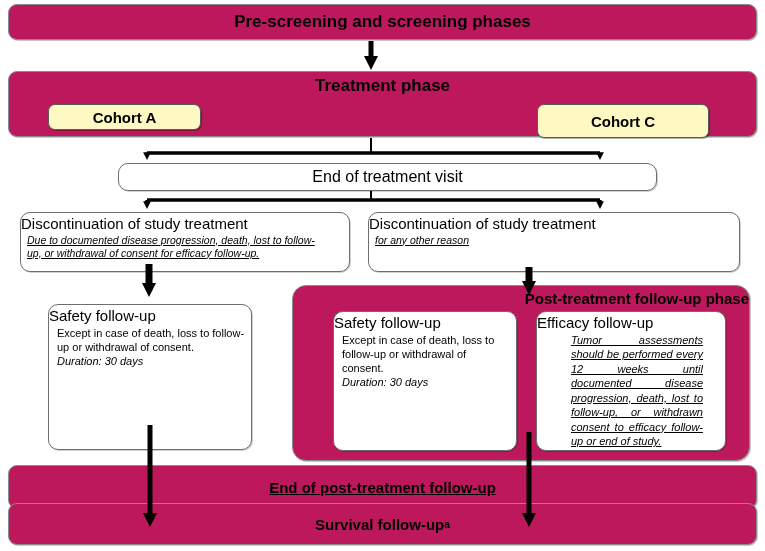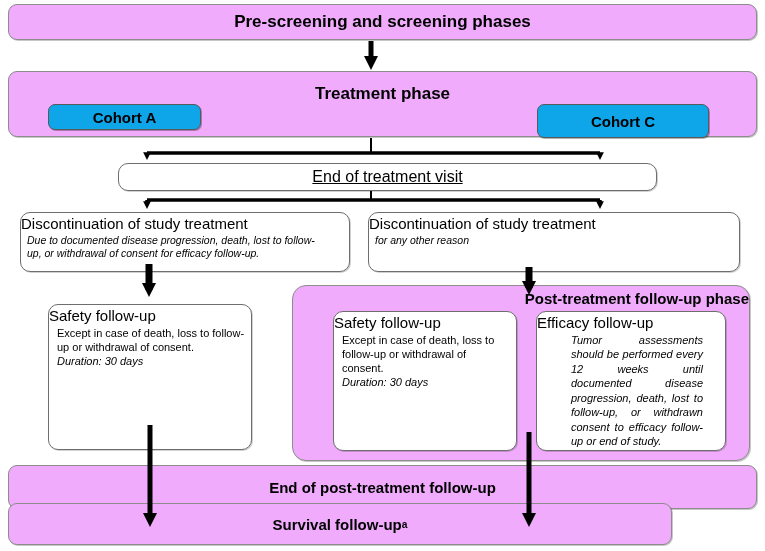--- a/index.html
+++ b/index.html
@@ -15,21 +15,21 @@
     position: relative;
     width: 765px;
     height: 551px;
     background: #ffffff;
     overflow: hidden;
   }
 
   
   .gbar {
     position: absolute;
-    background: #f0abfc;
+    background: #be185d;
     border: 1px solid #8c8c8c;
     border-radius: 9px;
     box-sizing: border-box;
     display: flex;
     align-items: center;
     justify-content: center;
     font-weight: bold;
     color: #000;
     box-shadow: 1px 1px 0 rgba(0,0,0,0.22);
   }
@@ -42,21 +42,21 @@
     color: #000;
     box-shadow: 1px 1px 0 rgba(0,0,0,0.18);
   }
   .wbox.centerflex {
     display: flex;
     align-items: center;
     justify-content: center;
   }
   .cohort {
     position: absolute;
-    background: #0ea5e9;
+    background: #fef9c3;
     border: 1px solid #5a5a5a;
     border-radius: 7px;
     box-sizing: border-box;
     display: flex;
     align-items: center;
     justify-content: center;
     font-weight: bold;
     font-size: 15px;
     box-shadow: 1px 1px 0 rgba(0,0,0,0.3);
   }
@@ -64,20 +64,21 @@
     text-align: left;
     font-size: 15px;
     line-height: 1.1;
     padding-top: 3px;
   }
   .sub-italic {
     font-style: italic;
     font-size: 10.5px;
     line-height: 1.25;
     padding: 1px 22px 0 6px;
+    text-decoration: underline;
   }
   .sub-plain {
     font-size: 11px;
     line-height: 1.3;
     padding: 1px 6px 0 8px;
   }
   .just {
     text-align: justify;
   }
 
@@ -98,30 +99,30 @@
 </head>
 <body>
 
 <div id="canvas">
 
   <div class="gbar" style="left:8px; top:4px; width:749px; height:36px; font-size:17px;">
     <span>Pre-screening and screening phases</span>
   </div>
 
   <div class="gbar" style="left:8px; top:71px; width:749px; height:66px; display:block;">
-    <div style="text-align:center; font-size:17px; font-weight:bold; padding-top:12px;">Treatment phase</div>
+    <div style="text-align:center; font-size:17px; font-weight:bold; padding-top:4px;">Treatment phase</div>
   </div>
   <div class="cohort" style="left:48px; top:104px; width:153px; height:26px;">
     <span>Cohort A</span>
   </div>
   <div class="cohort" style="left:537px; top:104px; width:172px; height:34px;align-items:center;">
     <span>Cohort C</span>
   </div>
 
-  <div class="wbox centerflex" style="left:118px; top:163px; width:539px; height:28px; font-size:16px;text-decoration:underline;">
+  <div class="wbox centerflex" style="left:118px; top:163px; width:539px; height:28px; font-size:16px;">
     <span>End of treatment visit</span>
   </div>
 
   <div class="wbox" style="left:20px; top:212px; width:330px; height:60px;">
     <div class="title-line">Discontinuation of study treatment</div>
     <div class="sub-italic">Due to documented disease progression, death, lost to follow-up, or withdrawal of consent for efficacy follow-up.</div>
   </div>
 
   <div class="wbox" style="left:368px; top:212px; width:372px; height:60px;">
     <div class="title-line">Discontinuation of study treatment</div>
@@ -142,25 +143,25 @@
     <div class="title-line">Safety follow-up</div>
     <div class="sub-plain">Except in case of death, loss to follow-up or withdrawal of consent.</div>
     <div class="sub-plain" style="font-style:italic; padding-top:0;">Duration: 30 days</div>
   </div>
 
   <div class="wbox" style="left:536px; top:311px; width:190px; height:140px;">
     <div class="title-line">Efficacy follow-up</div>
     <div class="sub-italic just" style="font-size:11px; line-height:1.32;margin-left:28px;">Tumor assessments should be performed every 12 weeks until documented disease progression, death, lost to follow-up, or withdrawn consent to efficacy follow-up or end of study.</div>
   </div>
 
-  <div class="gbar" style="left:8px; top:465px; width:749px; height:44px; font-size:15px;">
+  <div class="gbar" style="left:8px; top:465px; width:749px; height:44px; font-size:15px;text-decoration:underline;">
     <span>End of post-treatment follow-up</span>
   </div>
 
-  <div class="gbar" style="left:8px; top:503px; width:664px; height:42px; font-size:15px;">
+  <div class="gbar" style="left:8px; top:503px; width:749px; height:42px; font-size:15px;">
     <span>Survival follow-up</span>
       <sup class="foot">a</sup>
   </div>
 
   <svg id="wires" viewBox="0 0 765 551">
     <defs>
       <marker id="ah" markerWidth="9" markerHeight="9" refX="4.2" refY="4.3" orient="auto" markerUnits="userSpaceOnUse">
         <path d="M0.4,0.4 L8.2,4.3 L0.4,8.2 z" fill="#000"></path>
       </marker>
       <marker id="ahbig" markerWidth="16" markerHeight="16" refX="7.5" refY="7.6" orient="auto" markerUnits="userSpaceOnUse">

